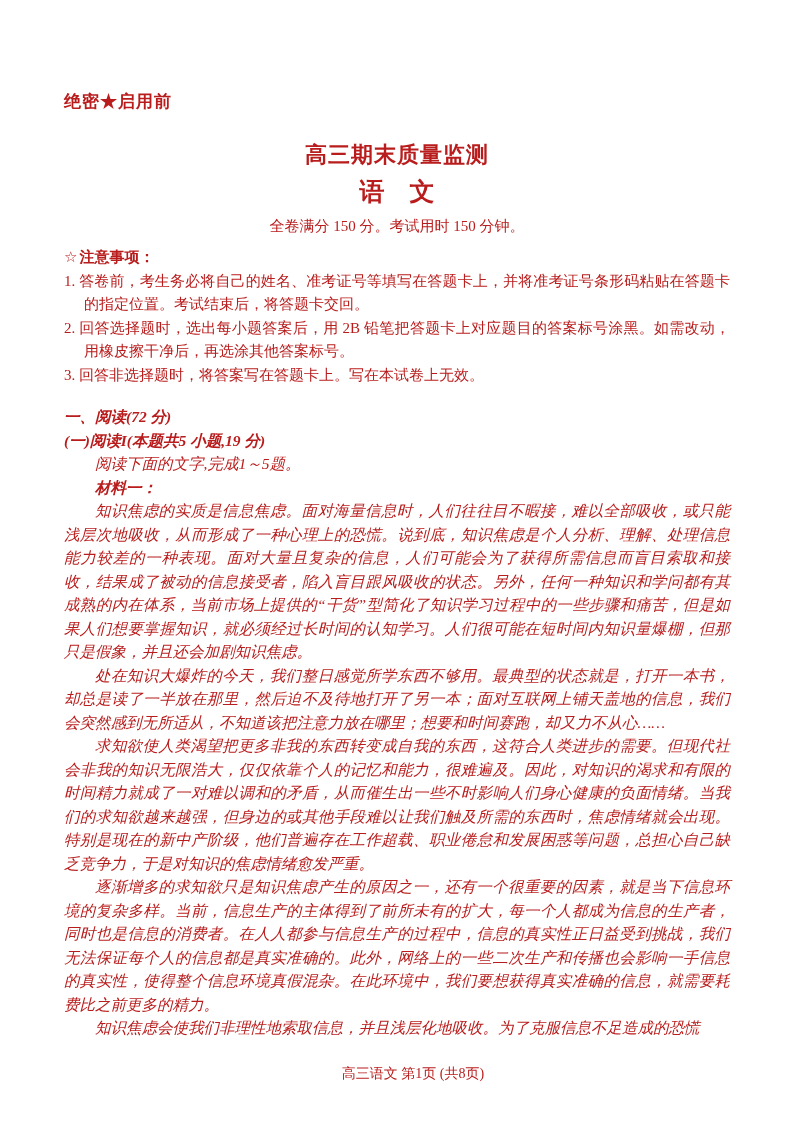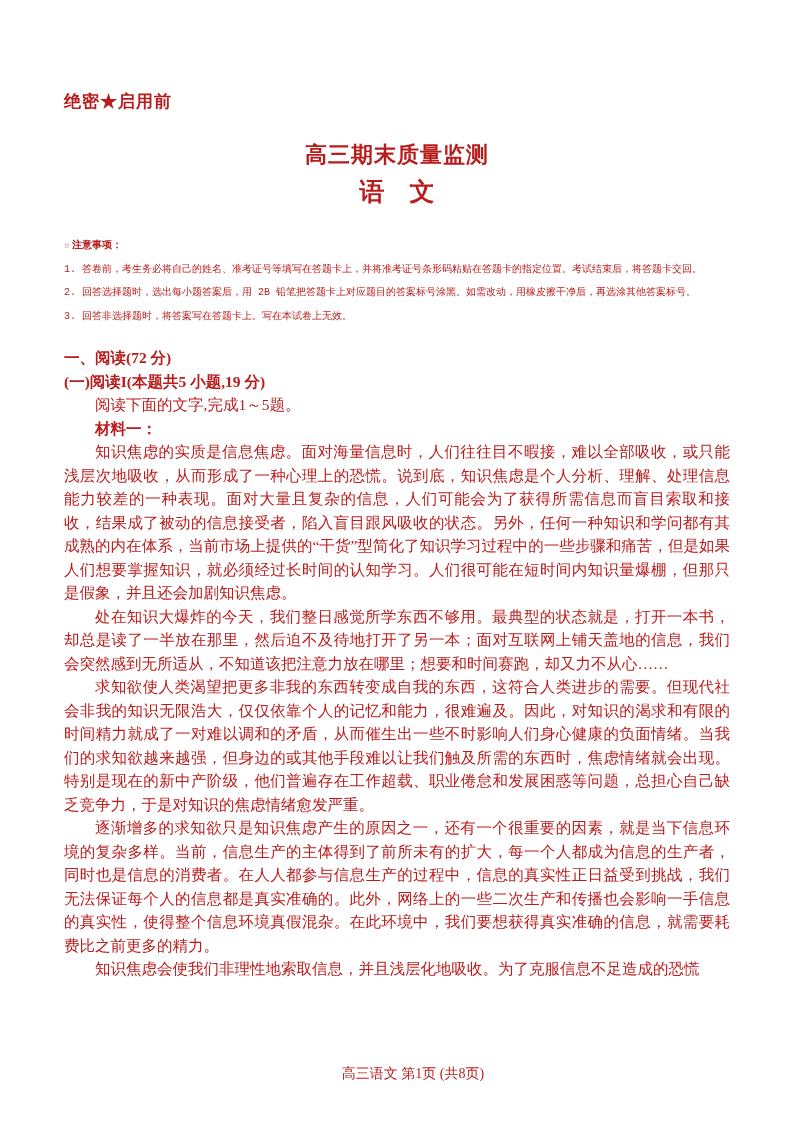--- a/index.html
+++ b/index.html
@@ -32,33 +32,32 @@
     font-size: 25px;
     font-weight: bold;
     margin-top: 5px;
   }
   .exam-info {
     text-align: center;
     font-size: 15px;
     margin-top: 9px;
   }
   .notice {
-    margin-top: 26px;
-    font-size: 10px;
+    margin-top: 10px;
+    font-size: 15px;
     line-height: 23.5px;
-    font-family: Liberation Mono, monospace;
   }
   .notice-heading { font-weight: bold; }
   .notice-marker { font-weight: normal; margin-right: 2px; }
   .notice-item {
     padding-left: 20px;
     text-indent: -20px;
     text-align: justify;
   }
-  .reading { margin-top: 18px; font-size: 15.5px; line-height: 23.5px; }
+  .reading { margin-top: 18px; font-size: 15.5px; line-height: 23.5px; font-style: italic; }
   .part-heading { font-weight: bold; margin-top: 8px; }
   .sub-heading { font-weight: bold; }
   .instruction { text-indent: 2em; }
   .material-label { font-weight: bold; text-indent: 2em; }
   .para {
     text-indent: 2em;
     text-align: justify;
   }
   .page-footer {
     position: absolute;
@@ -73,20 +72,21 @@
 <body>
 
 <div class="page">
 
   <div class="classification">绝密★启用前</div>
 
   <div class="exam-title">高三期末质量监测</div>
 
   <div class="subject-title">语　文</div>
 
+  <div class="exam-info">全卷满分 150 分。考试用时 150 分钟。</div>
 
   <div class="notice">
     <div class="notice-heading">
       <span class="notice-marker">☆</span><span>注意事项：</span>
     </div>
     <div class="notice-item">1. 答卷前，考生务必将自己的姓名、准考证号等填写在答题卡上，并将准考证号条形码粘贴在答题卡的指定位置。考试结束后，将答题卡交回。</div>
     <div class="notice-item">2. 回答选择题时，选出每小题答案后，用 2B 铅笔把答题卡上对应题目的答案标号涂黑。如需改动，用橡皮擦干净后，再选涂其他答案标号。</div>
     <div class="notice-item">3. 回答非选择题时，将答案写在答题卡上。写在本试卷上无效。</div>
   </div>
 

